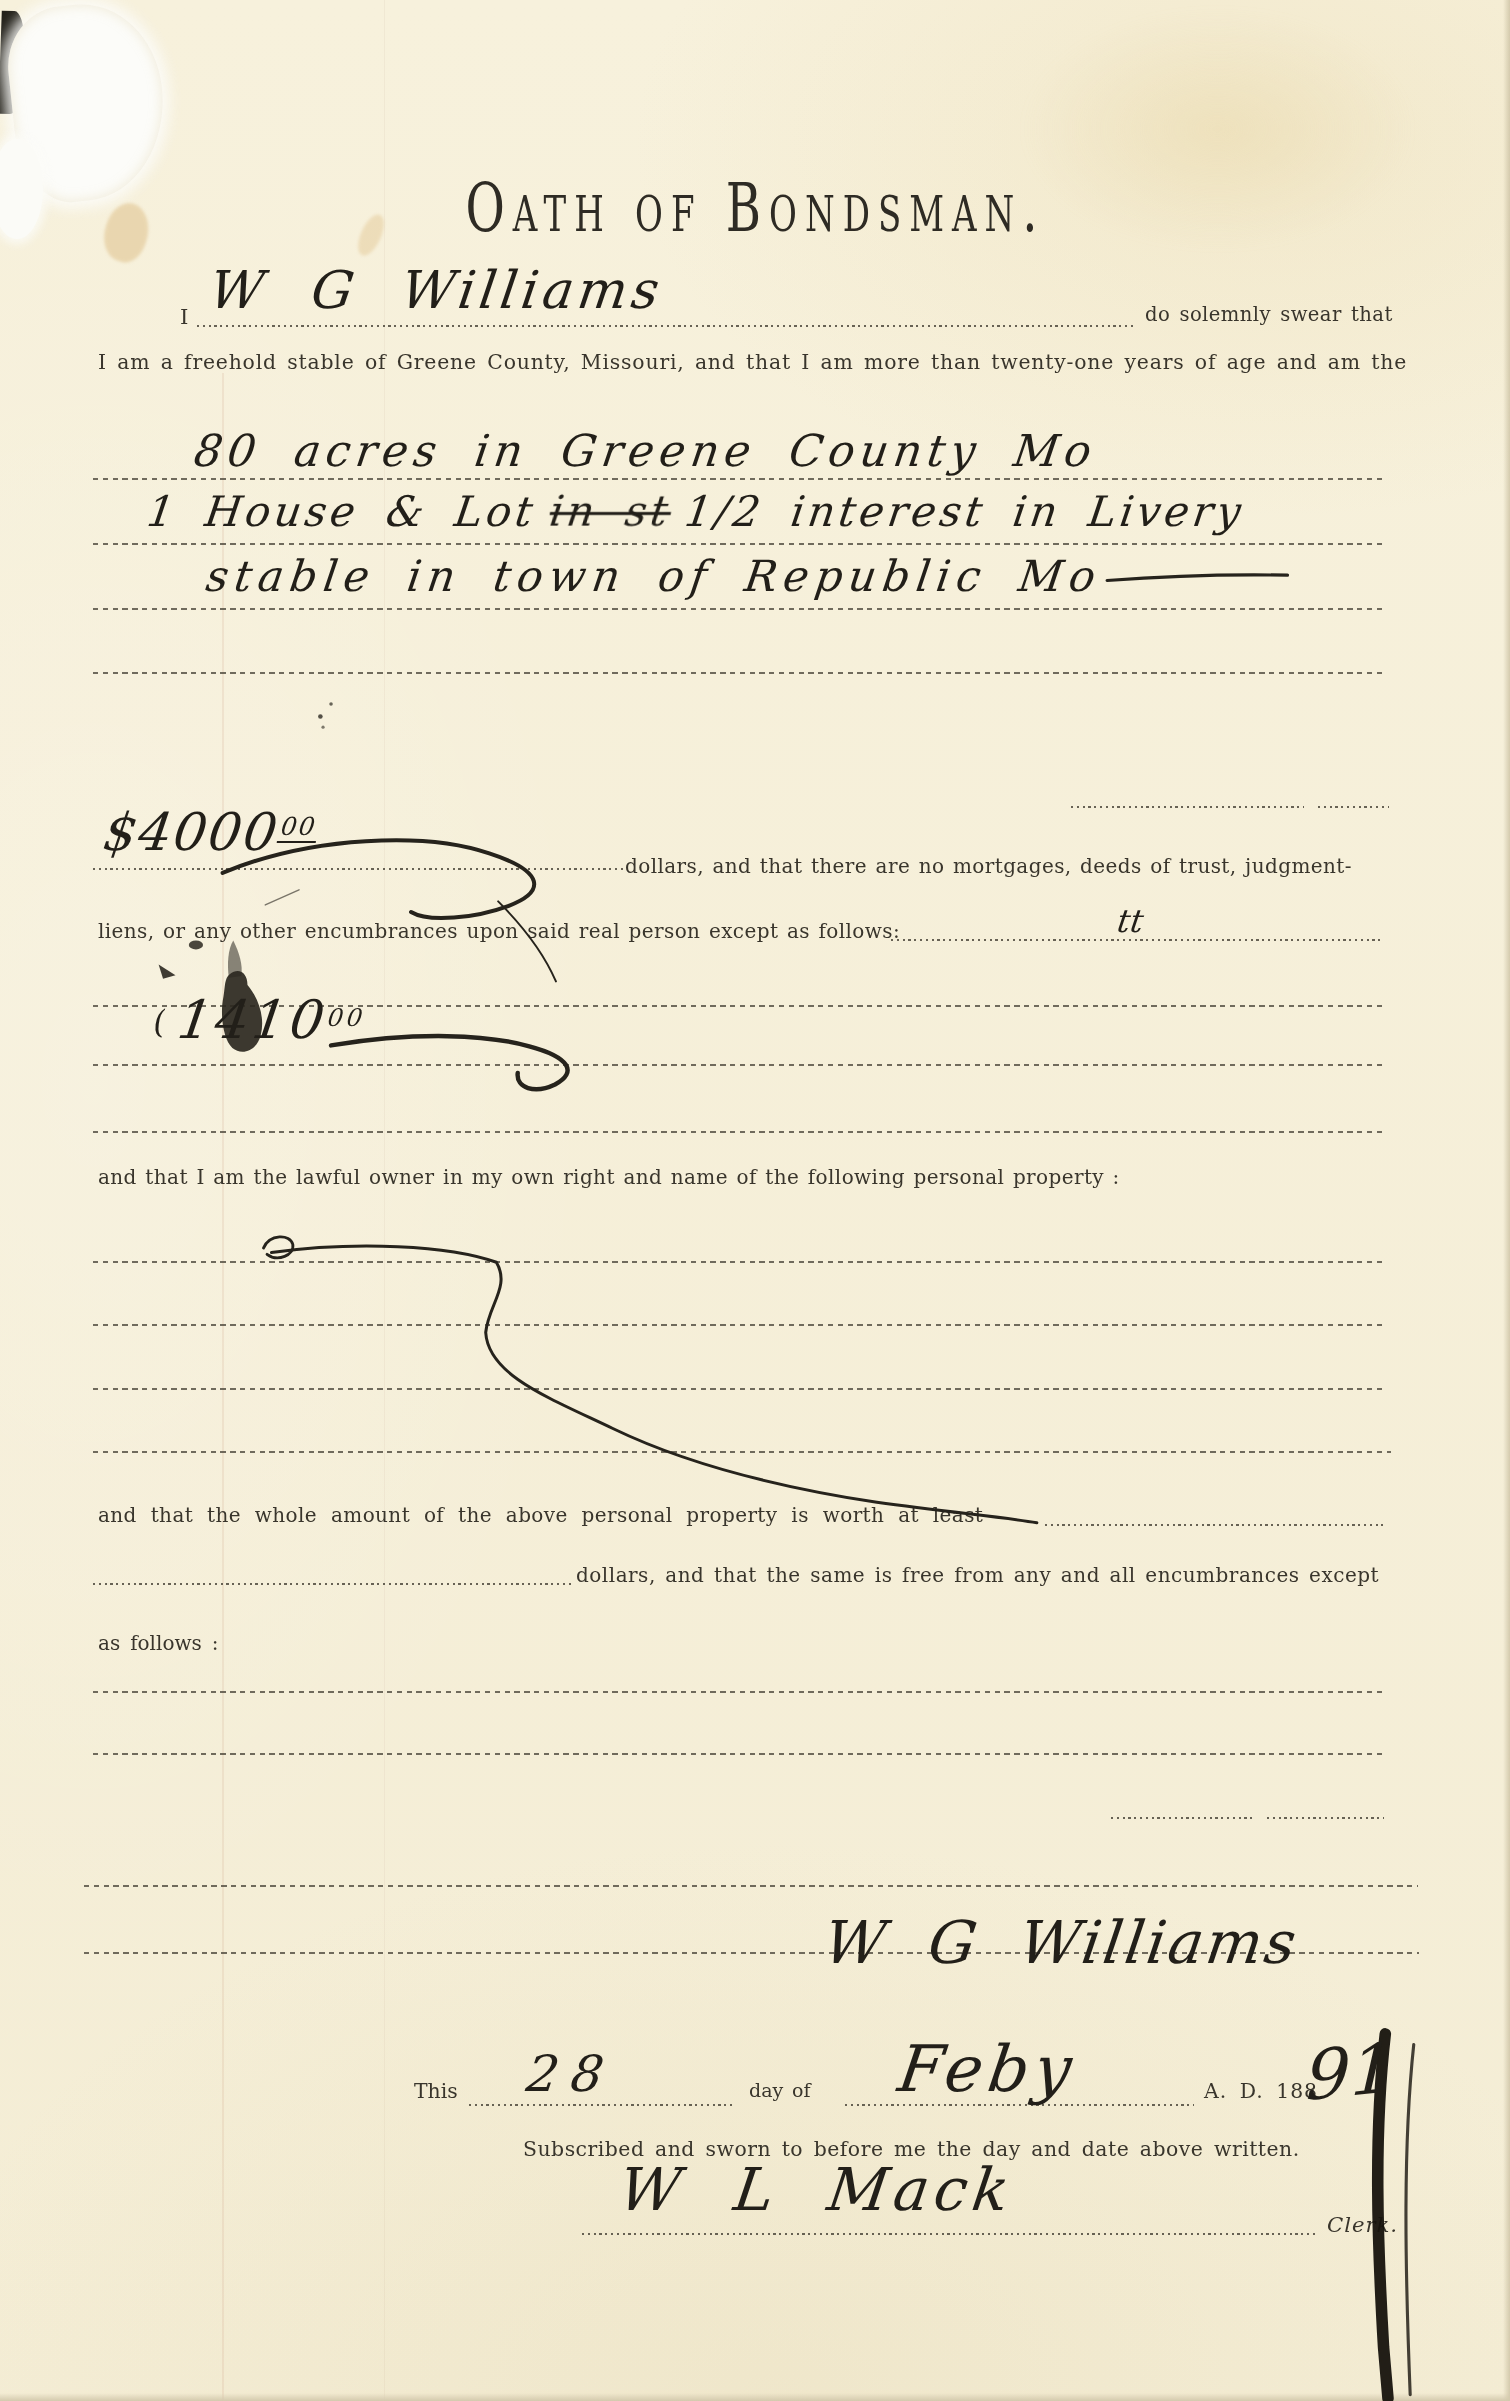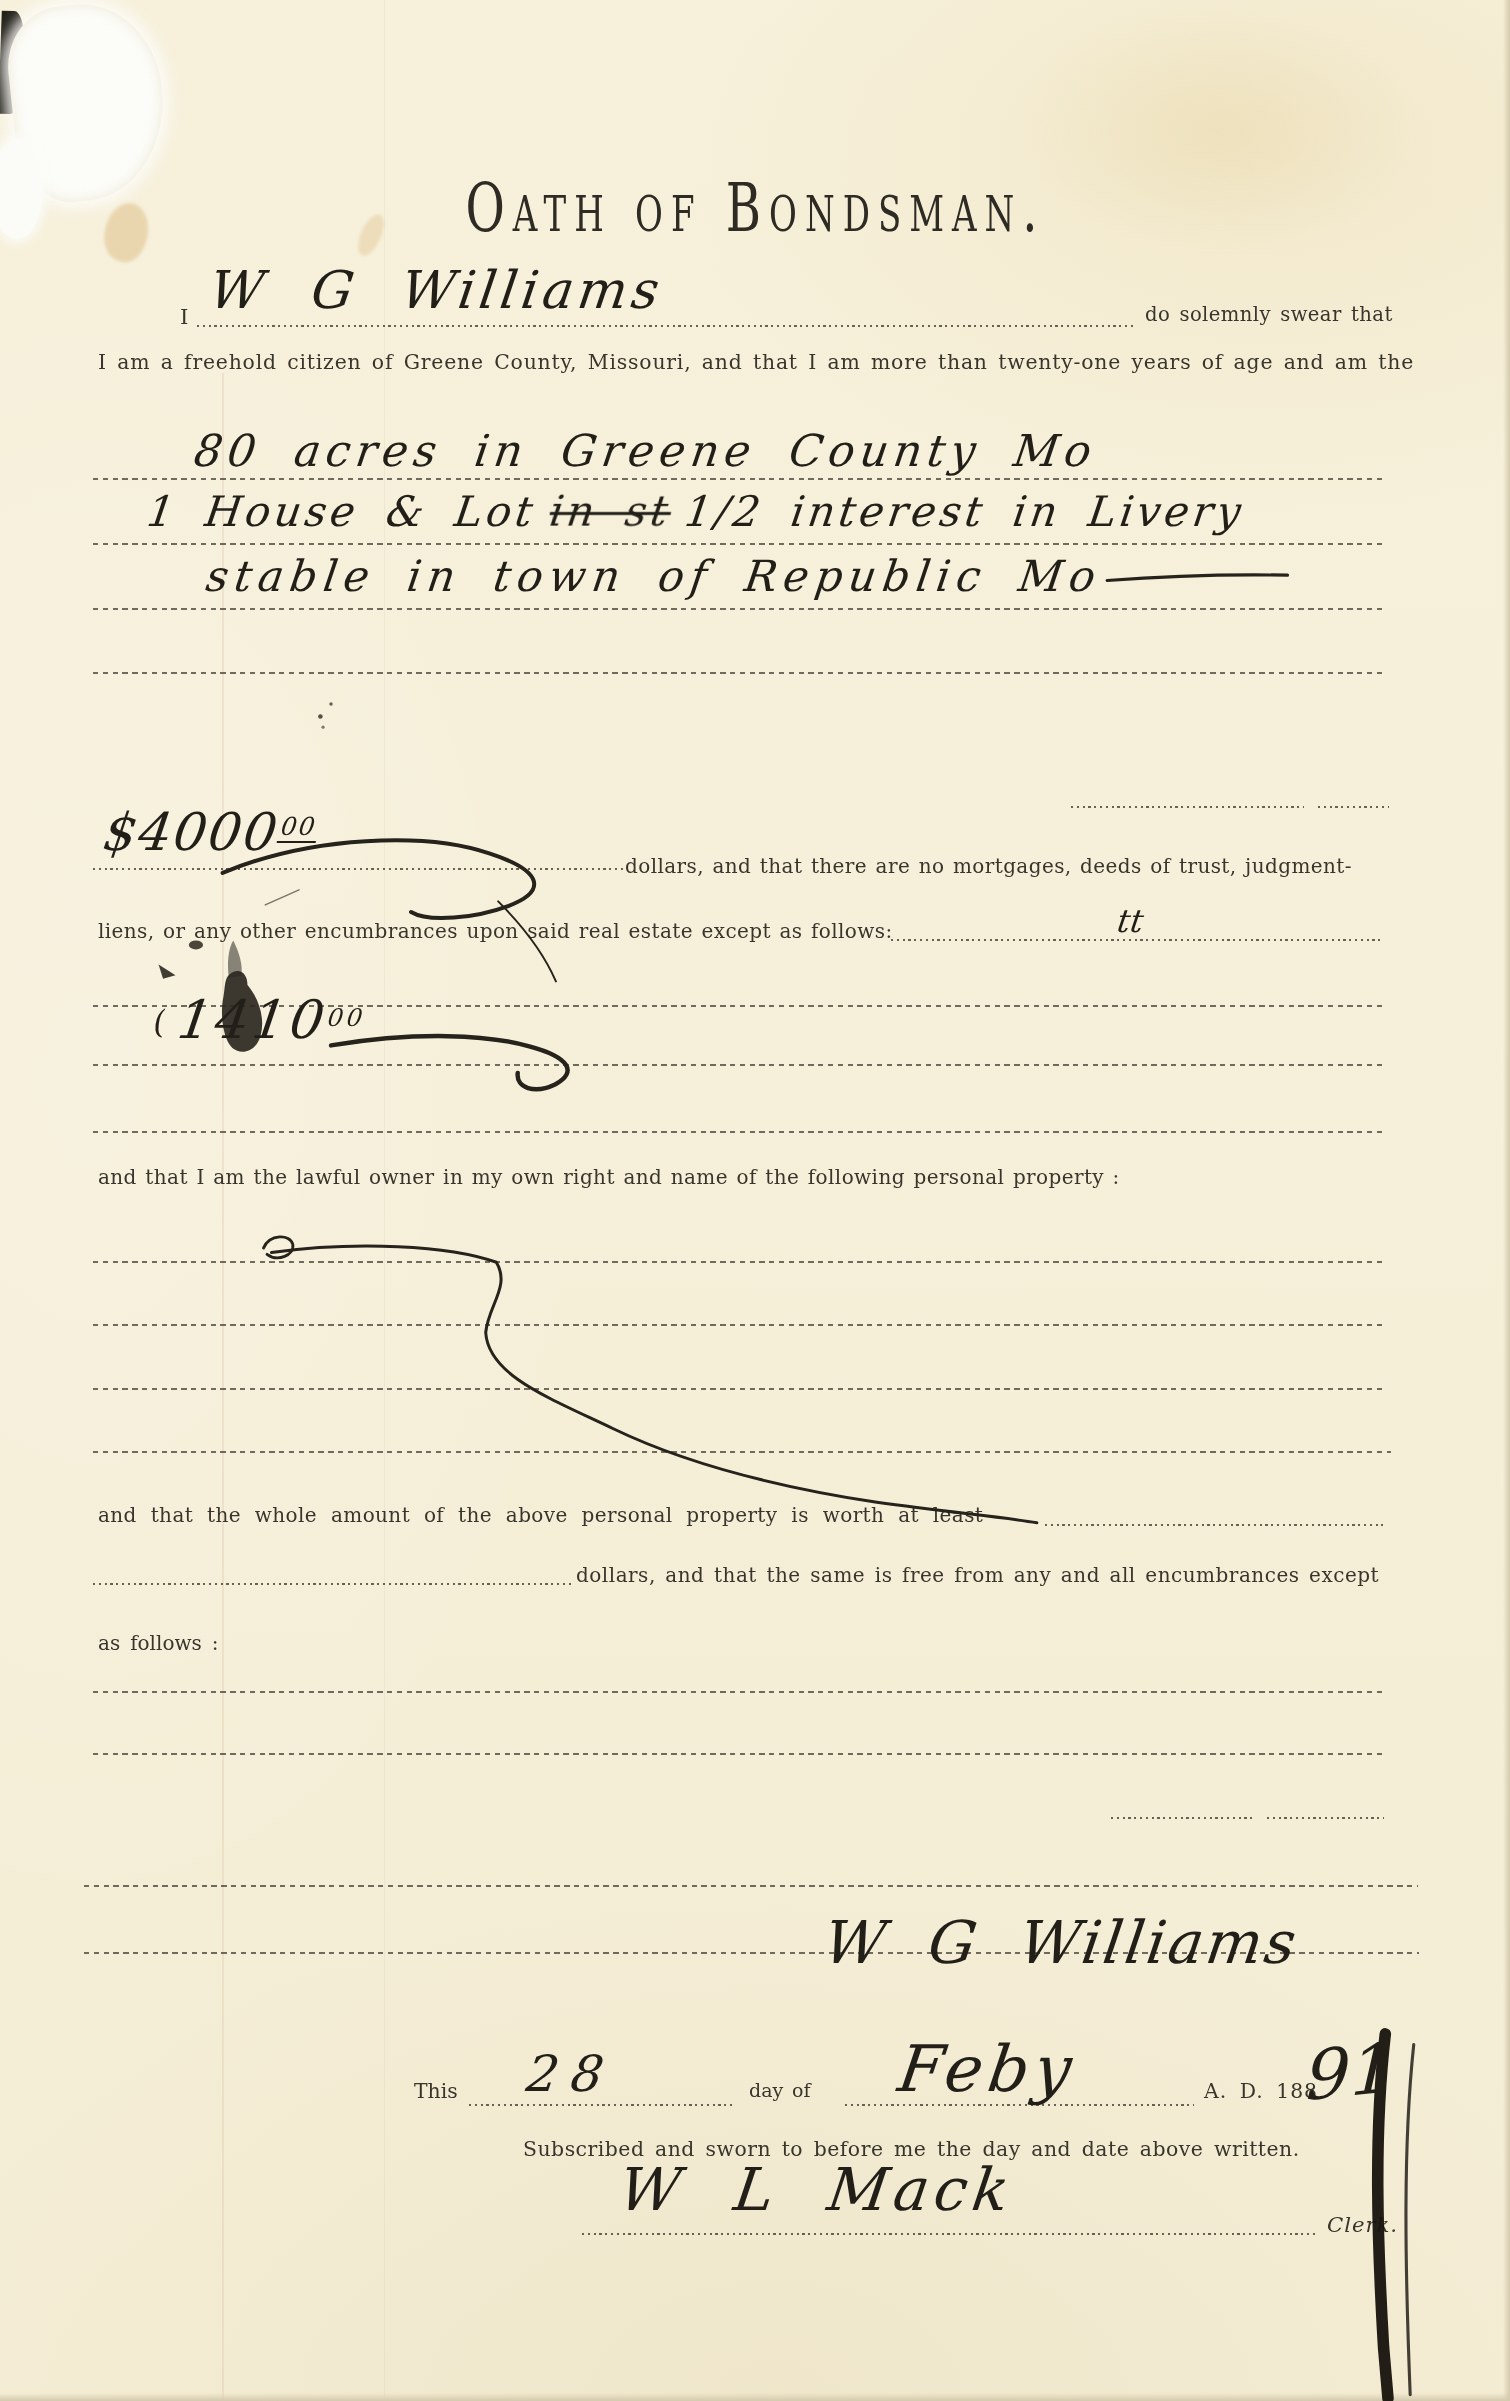--- a/index.html
+++ b/index.html
@@ -46,21 +46,21 @@
   <div class="stain" style="left:1503px;top:0;width:8px;height:2401px;background:linear-gradient(90deg,transparent,#cfc5a7);"></div>
   <div class="stain" style="left:0;top:2393px;width:1511px;height:8px;background:linear-gradient(180deg,transparent,#d4caae);"></div>
 
   <div class="title" style="left:382px;top:167px;width:747px;text-align:center;font-size:48px;letter-spacing:8px;">Oath of Bondsman.</div>
 
   <div class="print" style="left:180px;top:304px;font-size:21.3px;">I</div>
   <div class="hand" style="left:206px;top:260px;font-size:52px;letter-spacing:4.4px;word-spacing:23px;">W G Williams</div>
   <div class="dots" style="left:197px;top:325px;width:939px;"></div>
   <div class="print" style="left:1145px;top:303px;font-size:19.6px;letter-spacing:0.4px;word-spacing:2.7px;">do solemnly swear that</div>
 
-  <div class="print" style="left:98px;top:350px;font-size:20.4px;letter-spacing:0.8px;word-spacing:3.1px;">I am a freehold citizen of Greene County, Missouri, and that I am more than twenty-one years of age and am the</div>
+  <div class="print" style="left:98px;top:350px;font-size:20.4px;letter-spacing:0.8px;word-spacing:3.1px;">I am a freehold stable of Greene County, Missouri, and that I am more than twenty-one years of age and am the</div>
 
   <div class="rule" style="left:93px;top:478px;width:1294px;"></div>
   <div class="rule" style="left:93px;top:543px;width:1294px;"></div>
   <div class="rule" style="left:93px;top:608px;width:1294px;"></div>
   <div class="rule" style="left:93px;top:672px;width:1294px;"></div>
 
   <div class="hand" style="left:191px;top:425px;font-size:44px;letter-spacing:5.3px;word-spacing:14.2px;">80 acres in Greene County Mo</div>
   <div class="hand" style="left:144px;top:487px;font-size:42px;letter-spacing:3.6px;word-spacing:10.7px;">
     <span>1 House &amp; Lot</span><span class="struck">in st</span><span>1/2 interest in Livery</span>
   </div>
@@ -68,21 +68,21 @@
 
   <div class="dots" style="left:1071px;top:806px;width:233px;"></div>
   <div class="dots" style="left:1318px;top:806px;width:71px;"></div>
 
   <div class="hand" style="left:100px;top:802px;font-size:52px;letter-spacing:1.8px;">
     <span>$4000</span><span class="cents">00</span>
   </div>
   <div class="dots" style="left:93px;top:868px;width:530px;"></div>
   <div class="print" style="left:625px;top:854px;font-size:20px;letter-spacing:0.4px;word-spacing:1.8px;">dollars, and that there are no mortgages, deeds of trust, judgment-</div>
 
-  <div class="print" style="left:98px;top:919px;font-size:20px;letter-spacing:0.4px;word-spacing:1.8px;">liens, or any other encumbrances upon said real estate except as follows:</div>
+  <div class="print" style="left:98px;top:919px;font-size:20px;letter-spacing:0.4px;word-spacing:1.8px;">liens, or any other encumbrances upon said real person except as follows:</div>
   <div class="dots" style="left:891px;top:939px;width:492px;"></div>
   <div class="hand" style="left:1115px;top:902px;font-size:32px;">tt</div>
 
   <div class="rule" style="left:93px;top:1005px;width:1294px;"></div>
   <div class="rule" style="left:93px;top:1064px;width:1294px;"></div>
   <div class="rule" style="left:93px;top:1131px;width:1294px;"></div>
   <div class="hand" style="left:149px;top:989px;font-size:53px;letter-spacing:3.6px;">
     <span class="paren">(</span><span>1410</span><span class="cents2">00</span>
   </div>
 

